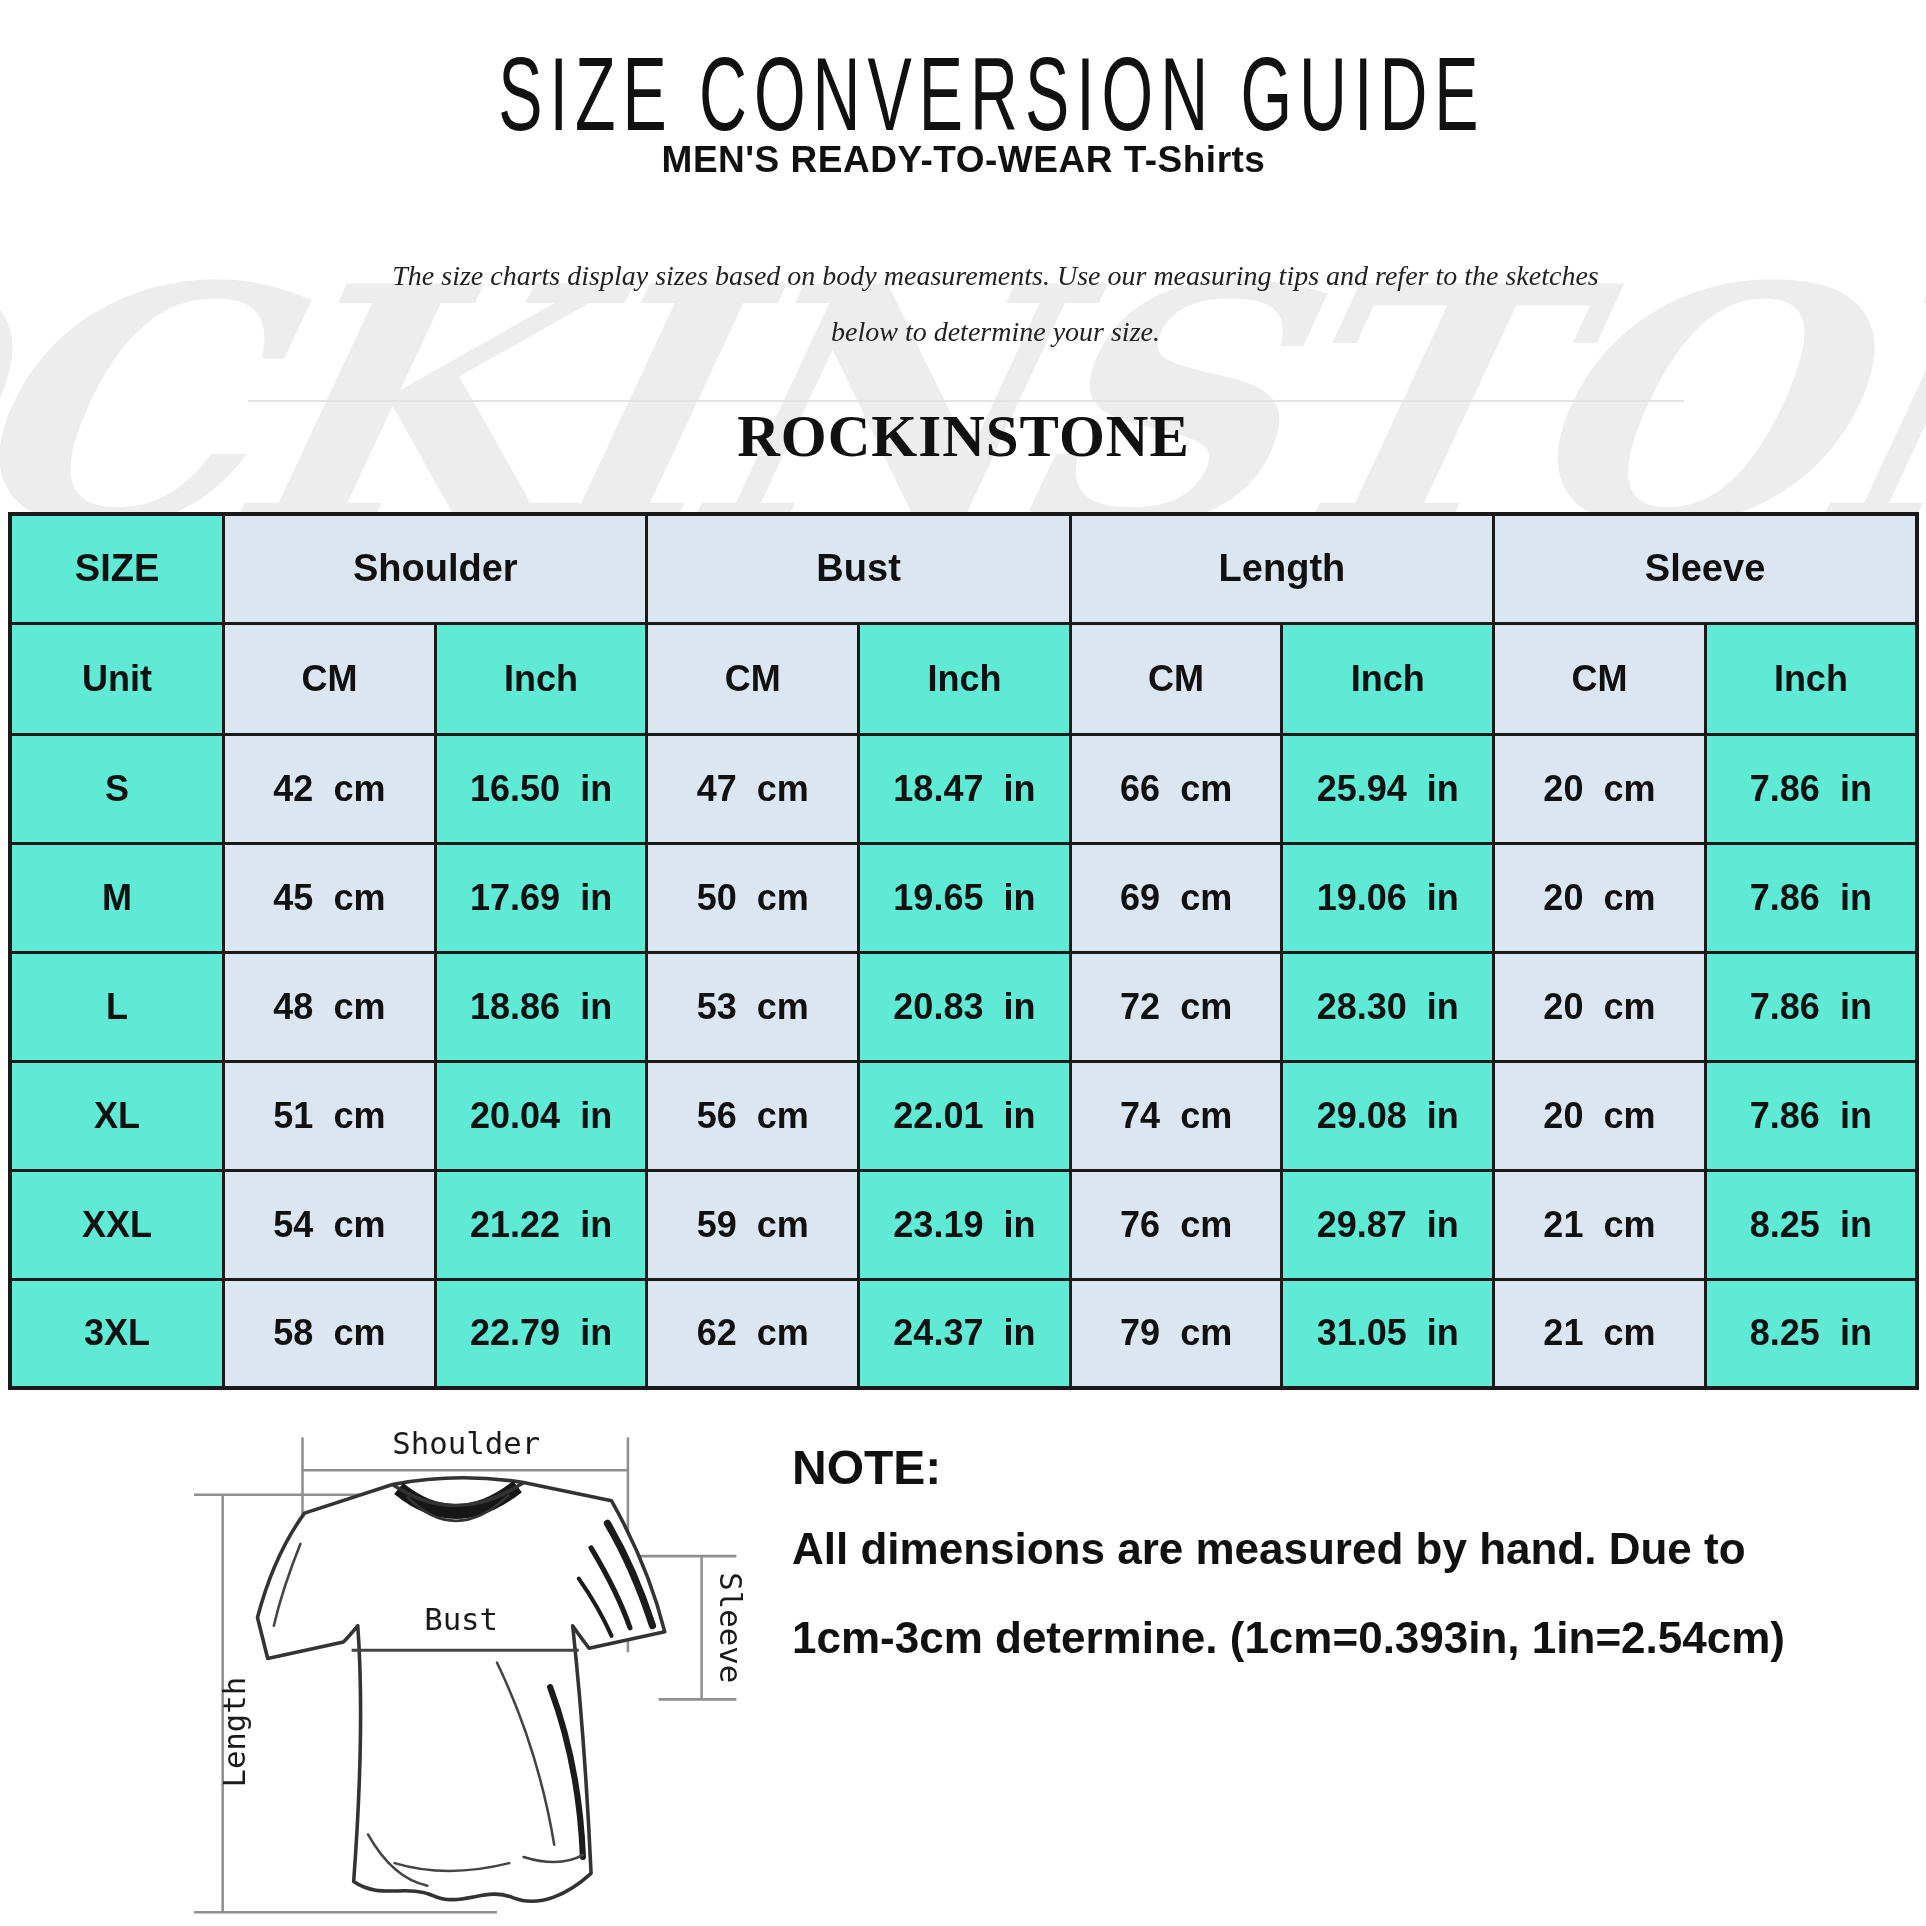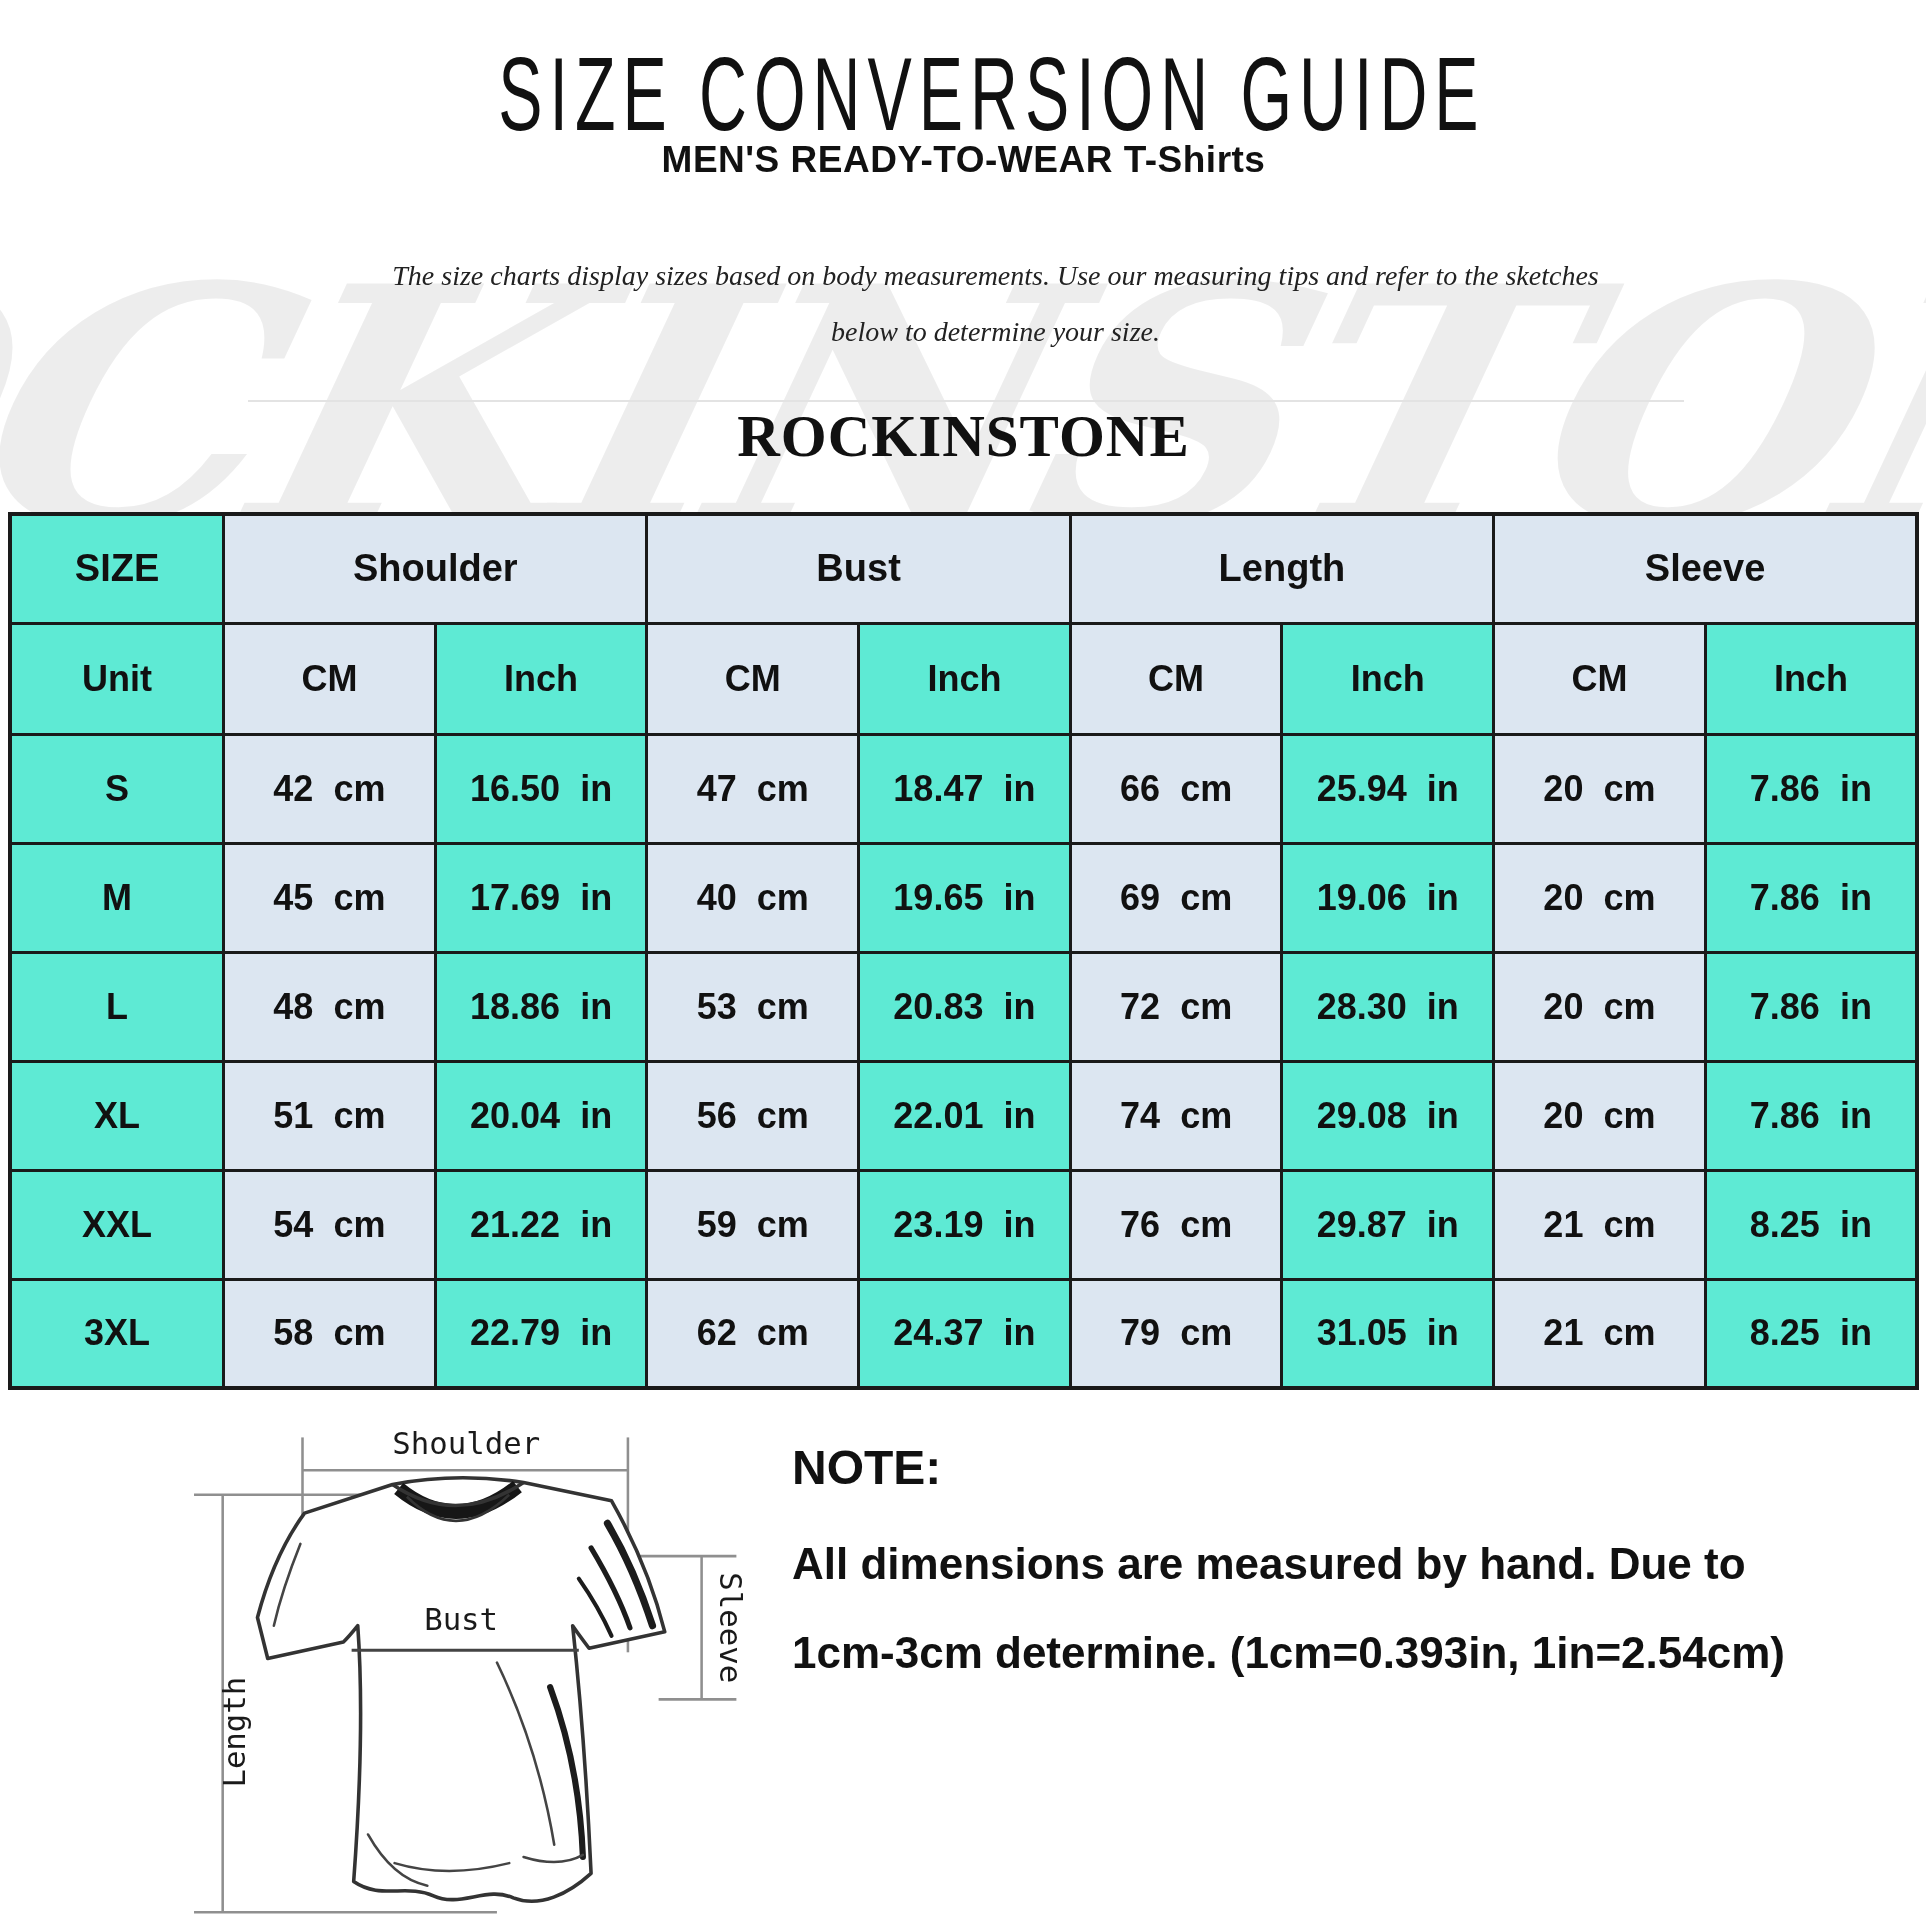--- a/index.html
+++ b/index.html
@@ -91,21 +91,21 @@
   .diagram { position:absolute; left:149px; top:1394px; width:614px; height:533px; z-index:2; }
   .diagram svg { width:100%; height:100%; }
   .dim  { stroke:#8f8f8f; stroke-width:2.5; fill:none; }
   .lbl  { font-family:"DejaVu Sans Mono", monospace; font-size:30px; fill:#1a1a1a; }
   .shirt-line  { stroke:#333; stroke-width:3.5; fill:#fff; stroke-linejoin:round; }
   .shade-line  { stroke:#1c1c1c; fill:none; stroke-linecap:round; }
   .fold-line   { stroke:#444; fill:none; stroke-width:2.5; stroke-linecap:round; }
 
   
   .note { position:absolute; left:792px; top:1440px; width:1030px; z-index:2; font-weight:bold; }
-  .note-h    { font-size:48px; margin-bottom:24px; }
+  .note-h    { font-size:48px; margin-bottom:9px; }
   .note-line { font-size:44px; line-height:89px; white-space:nowrap; }
 </style>
 </head>
 <body>
 
 <div class="watermark">ROCKINSTONE</div>
 
 <h1 class="title"><span class="title-scale">SIZE CONVERSION GUIDE</span></h1>
 
 <div class="subtitle">MEN'S READY-TO-WEAR T-Shirts</div>
@@ -157,21 +157,21 @@
     <td>18.47 in</td>
     <td class="shaded">66 cm</td>
     <td>25.94 in</td>
     <td class="shaded">20 cm</td>
     <td>7.86 in</td>
   </tr>
   <tr class="data-row">
     <td>M</td>
     <td class="shaded">45 cm</td>
     <td>17.69 in</td>
-    <td class="shaded">40 cm</td>
+    <td class="shaded">50 cm</td>
     <td>19.65 in</td>
     <td class="shaded">69 cm</td>
     <td>19.06 in</td>
     <td class="shaded">20 cm</td>
     <td>7.86 in</td>
   </tr>
   <tr class="data-row">
     <td>L</td>
     <td class="shaded">48 cm</td>
     <td>18.86 in</td>

